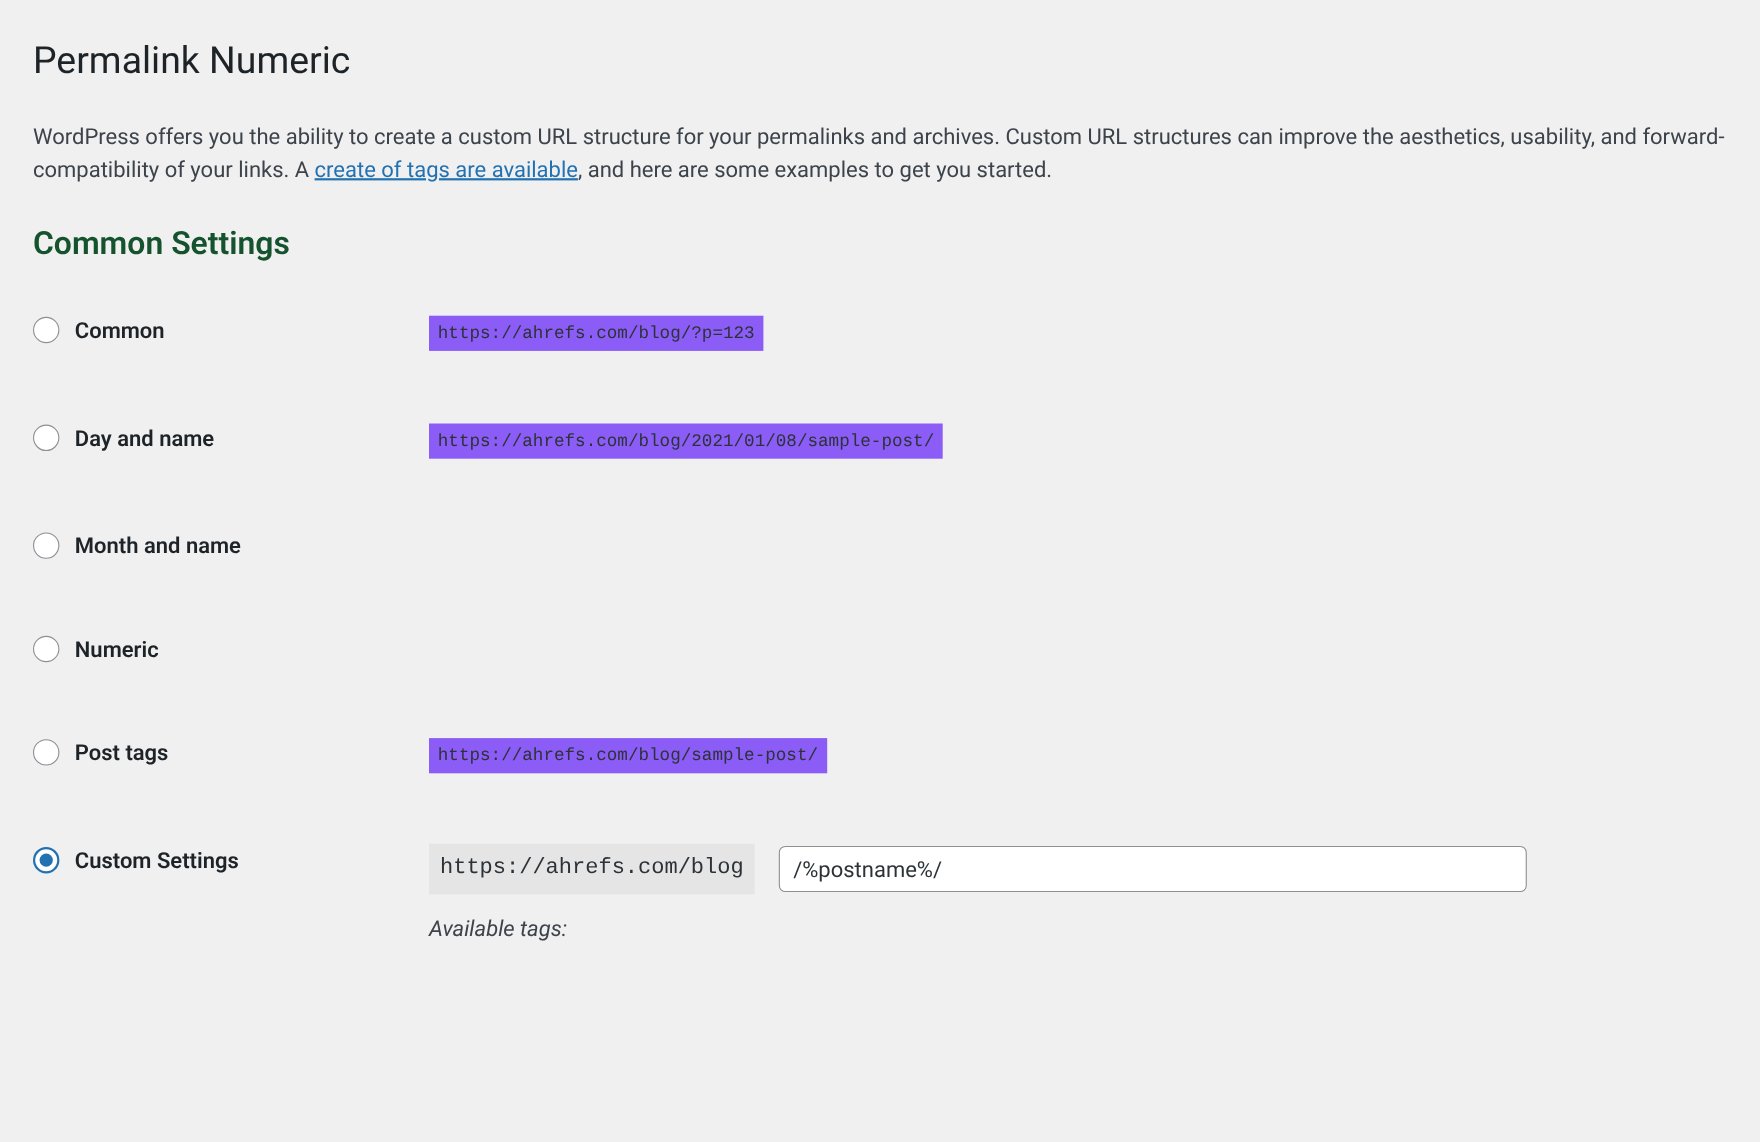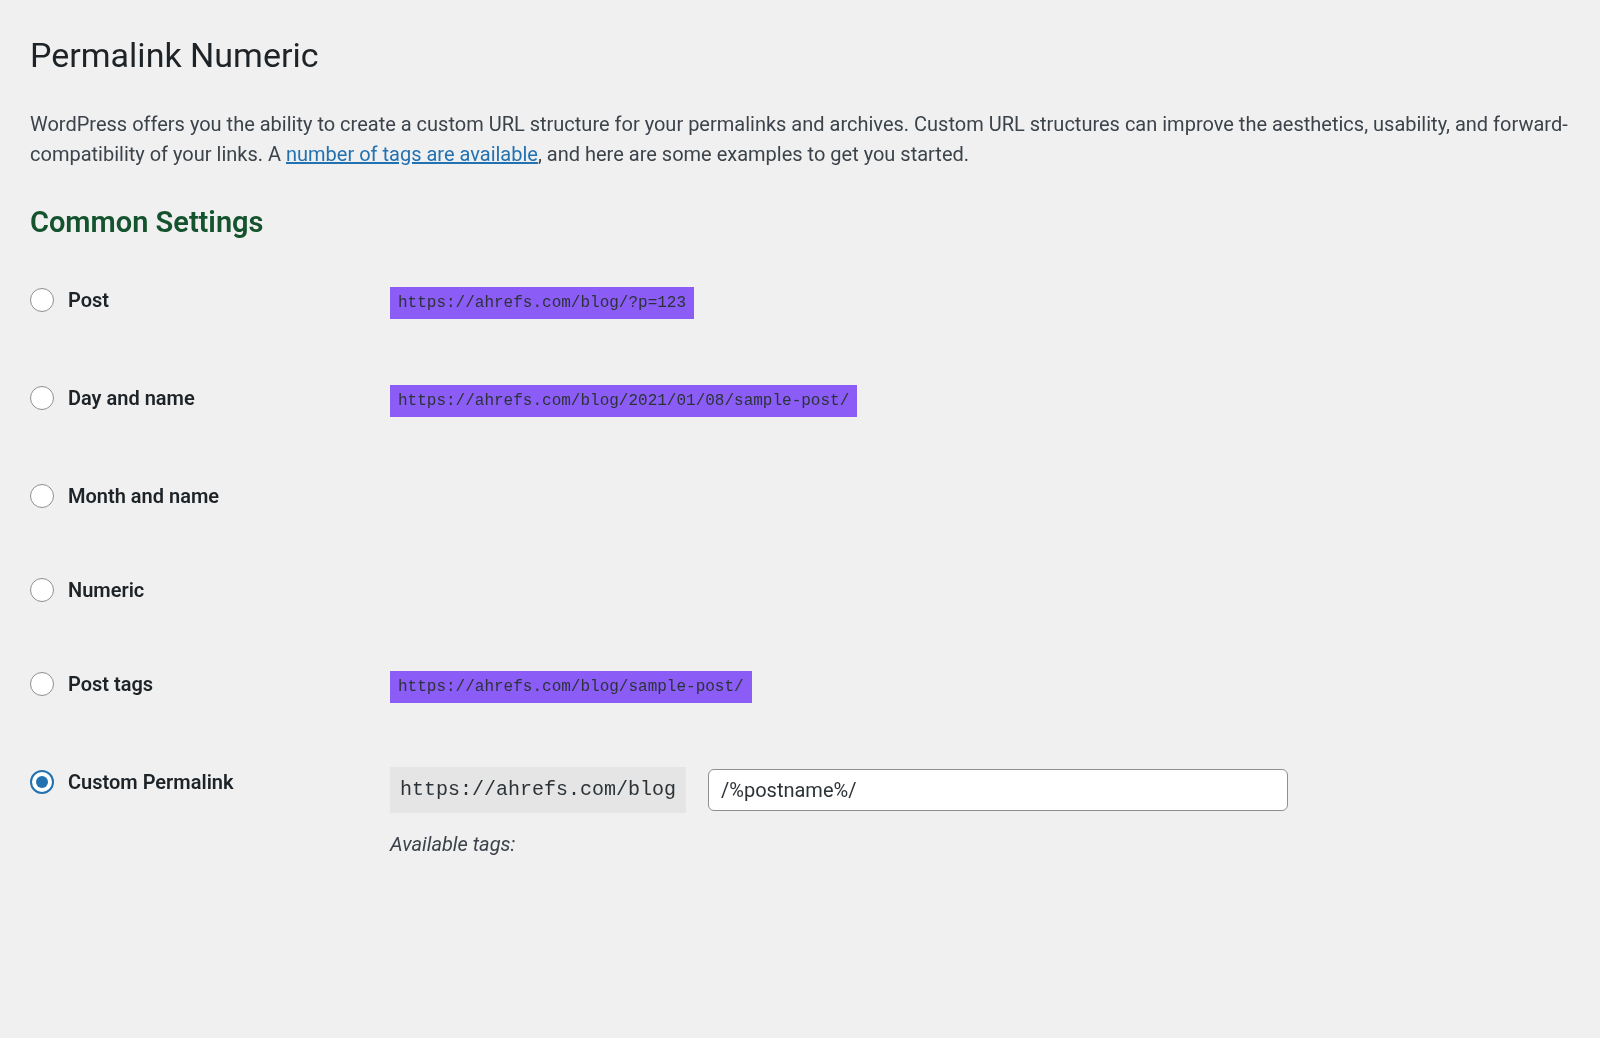--- a/index.html
+++ b/index.html
@@ -110,45 +110,45 @@
       display: inline-block;
     }
     input.custom-input {
       font-family: -apple-system, BlinkMacSystemFont, "Segoe UI", Roboto, Helvetica, Arial, sans-serif;
       font-size: 20px;
       padding: 8px 12px;
       border: 1px solid #8c8f94;
       border-radius: 6px;
       background: #fff;
       color: #2c3338;
-      width: 580px;
+      width: 680px;
       margin-left: 6px;
     }
     .available-tags {
       font-size: 20px;
       color: #3c434a;
       margin-top: 16px;
       font-style: italic;
     }
   </style>
 </head>
 <body>
 
 <h1 class="page-title">Permalink Numeric</h1>
 
 <p class="description">
-  <span>WordPress offers you the ability to create a custom URL structure for your permalinks and archives. Custom URL structures can improve the aesthetics, usability, and forward-compatibility of your links. A </span><a href="#">number of tags are available</a><span>, and here are some examples to get you started.</span>
+  <span>WordPress offers you the ability to create a custom URL structure for your permalinks and archives. Custom URL structures can improve the aesthetics, usability, and forward-compatibility of your links. A </span><a href="#">create of tags are available</a><span>, and here are some examples to get you started.</span>
 </p>
 
 <h2 class="section-title">Common Settings</h2>
 
 <div class="option-row">
   <div class="option-label-col">
     <input type="radio" name="permalink" class="radio" style="">
-    <label class="option-label">Post</label>
+    <label class="option-label">Common</label>
   </div>
   <div class="option-value-col">
     <code class="example">https://ahrefs.com/blog/?p=123</code>
   </div>
 </div>
 
 <div class="option-row">
   <div class="option-label-col">
     <input type="radio" name="permalink" class="radio" style="">
     <label class="option-label">Day and name</label>
@@ -178,21 +178,21 @@
     <label class="option-label">Post tags</label>
   </div>
   <div class="option-value-col">
     <code class="example">https://ahrefs.com/blog/sample-post/</code>
   </div>
 </div>
 
 <div class="option-row">
   <div class="option-label-col">
     <input type="radio" name="permalink" class="radio" checked="" style="">
-    <label class="option-label">Custom Permalink</label>
+    <label class="option-label">Custom Settings</label>
   </div>
   <div class="option-value-col">
     <div class="custom-row-inner">
       <code class="prefix">https://ahrefs.com/blog</code>
       <input type="text" class="custom-input" value="/%postname%/" style="">
     </div>
     <div class="available-tags">Available tags:</div>
   </div>
 </div>
 

